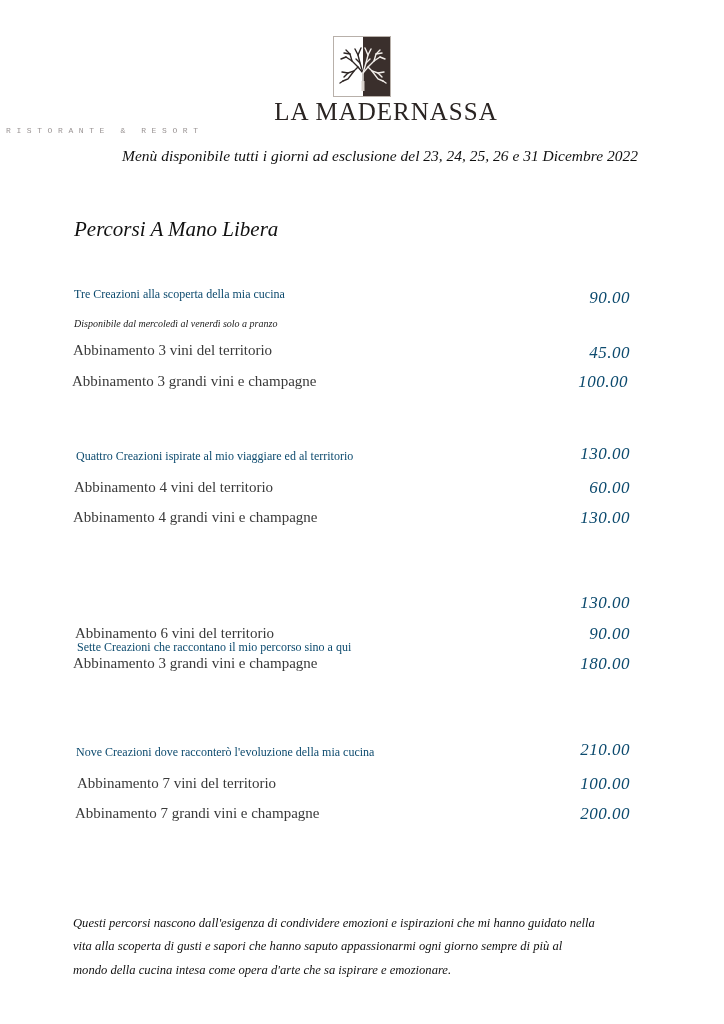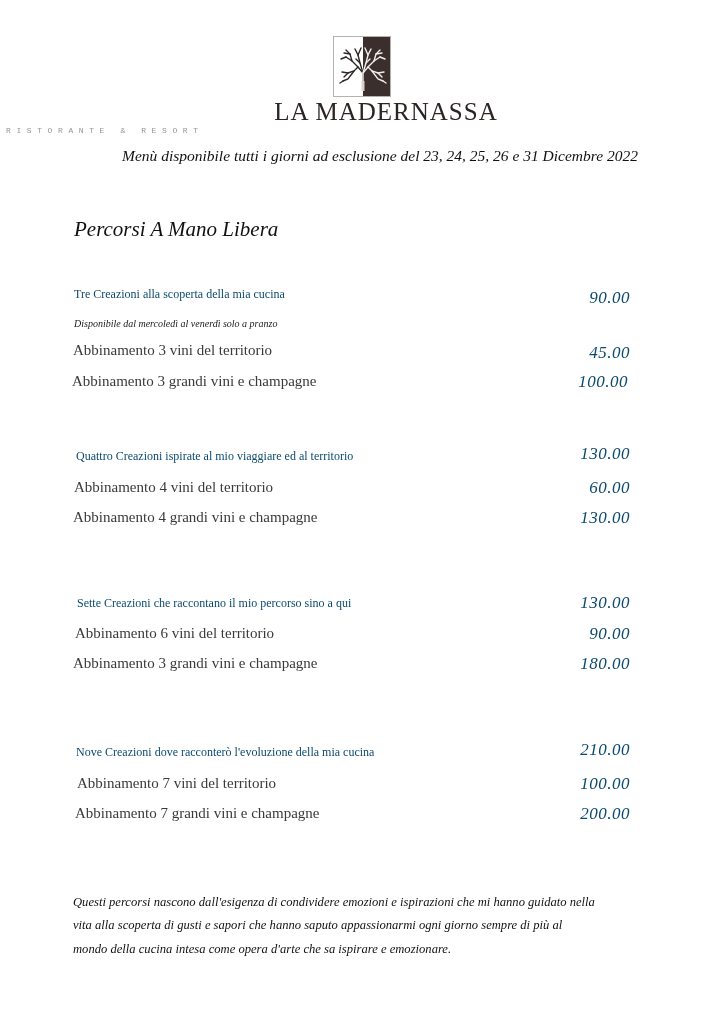--- a/index.html
+++ b/index.html
@@ -131,21 +131,21 @@
       font-style: italic;
       font-size: 17px;
       color: #0c4a6e;
       line-height: 20px;
       letter-spacing: 0.5px;
       text-align: right;
     }
     .footer-text {
       position: absolute;
       left: 73px;
-      top: 891px;
+      top: 912px;
       width: 600px;
       font-family: "Liberation Serif", serif;
       font-style: italic;
       font-size: 12.6px;
       color: #111111;
       line-height: 23.3px;
     }
     .footer-text div {
       white-space: nowrap;
     }
@@ -219,21 +219,21 @@
 <div class="row" style="top:477px;">
   <span class="label pairing" style="left:74px;">Abbinamento 4 vini del territorio</span>
   <span class="price" style="top:1px;">60.00</span>
 </div>
 <div class="row" style="top:507px;">
   <span class="label pairing" style="left:73px;">Abbinamento 4 grandi vini e champagne</span>
   <span class="price" style="top:1px;">130.00</span>
 </div>
 
 <div class="row" style="top:593px;">
-  <span class="label course" style="left:77px;">Sette Creazioni che raccontano il mio percorso sino a qui</span>
+  <span class="label course" style="left:77px;margin-top:44px;">Sette Creazioni che raccontano il mio percorso sino a qui</span>
   <span class="price" style="top:0px;">130.00</span>
 </div>
 <div class="row" style="top:623px;">
   <span class="label pairing" style="left:75px;">Abbinamento 6 vini del territorio</span>
   <span class="price" style="top:1px;">90.00</span>
 </div>
 <div class="row" style="top:653px;">
   <span class="label pairing" style="left:73px;">Abbinamento 3 grandi vini e champagne</span>
   <span class="price" style="top:1px;">180.00</span>
 </div>

